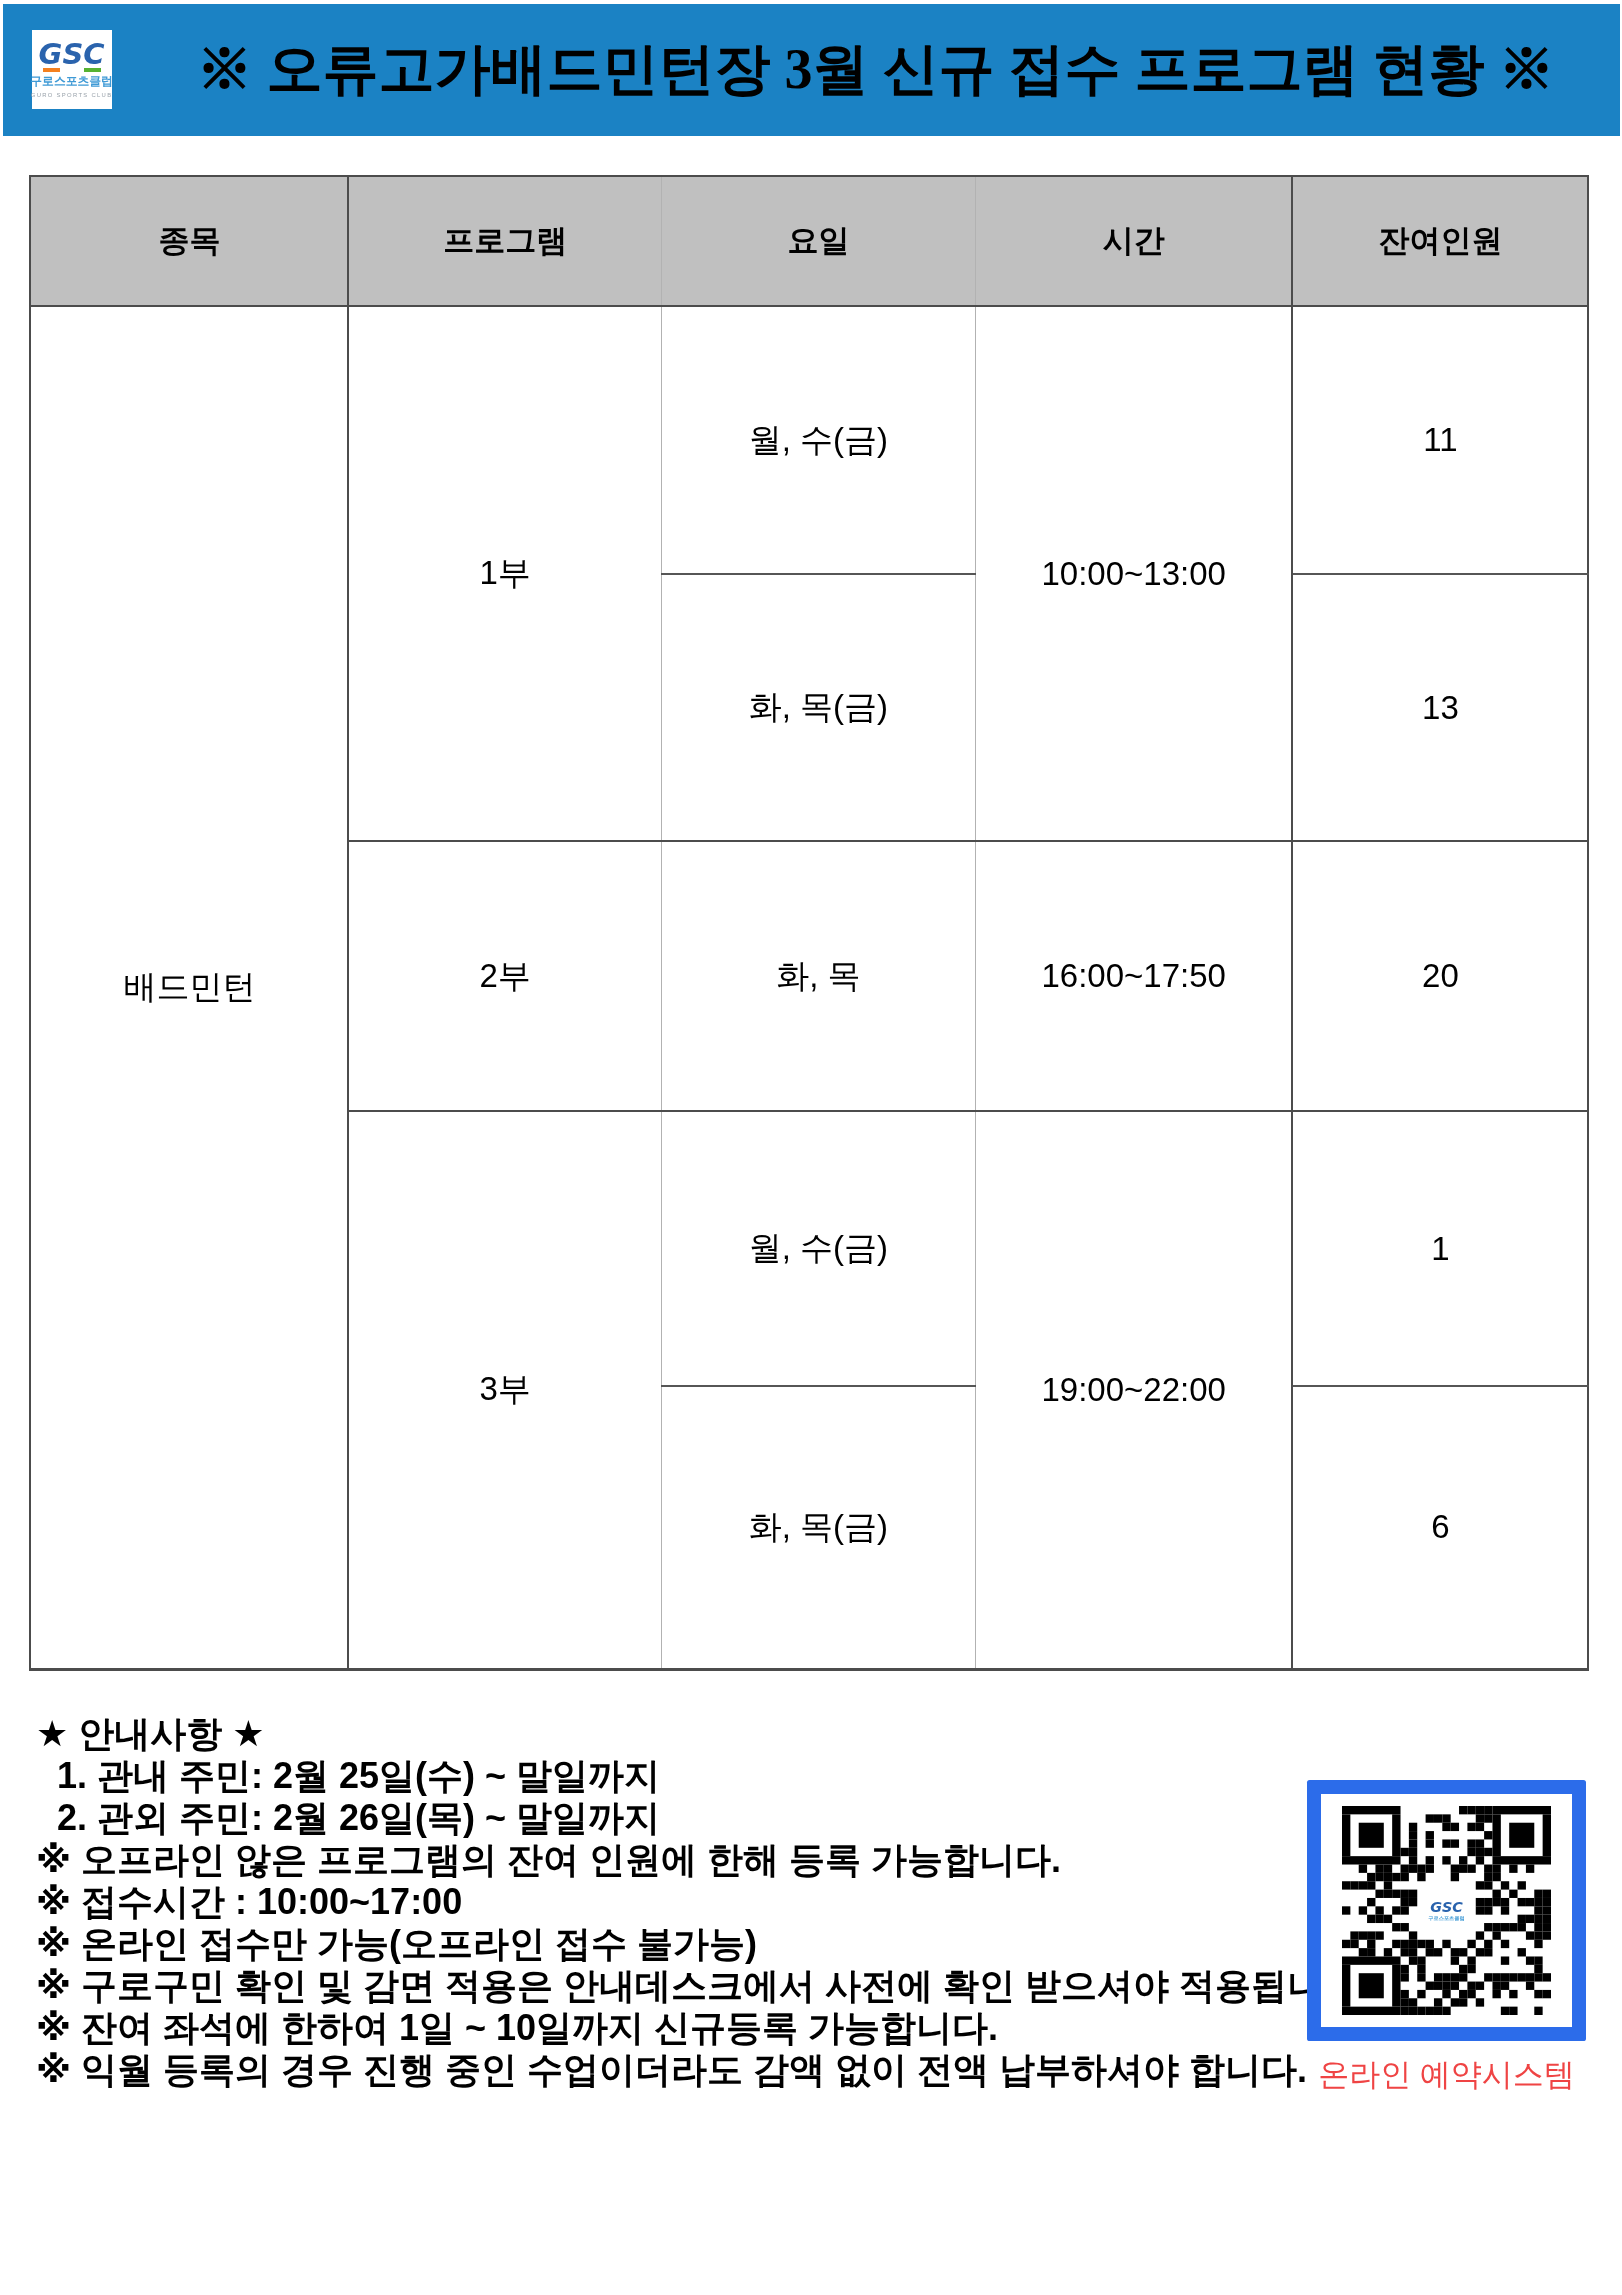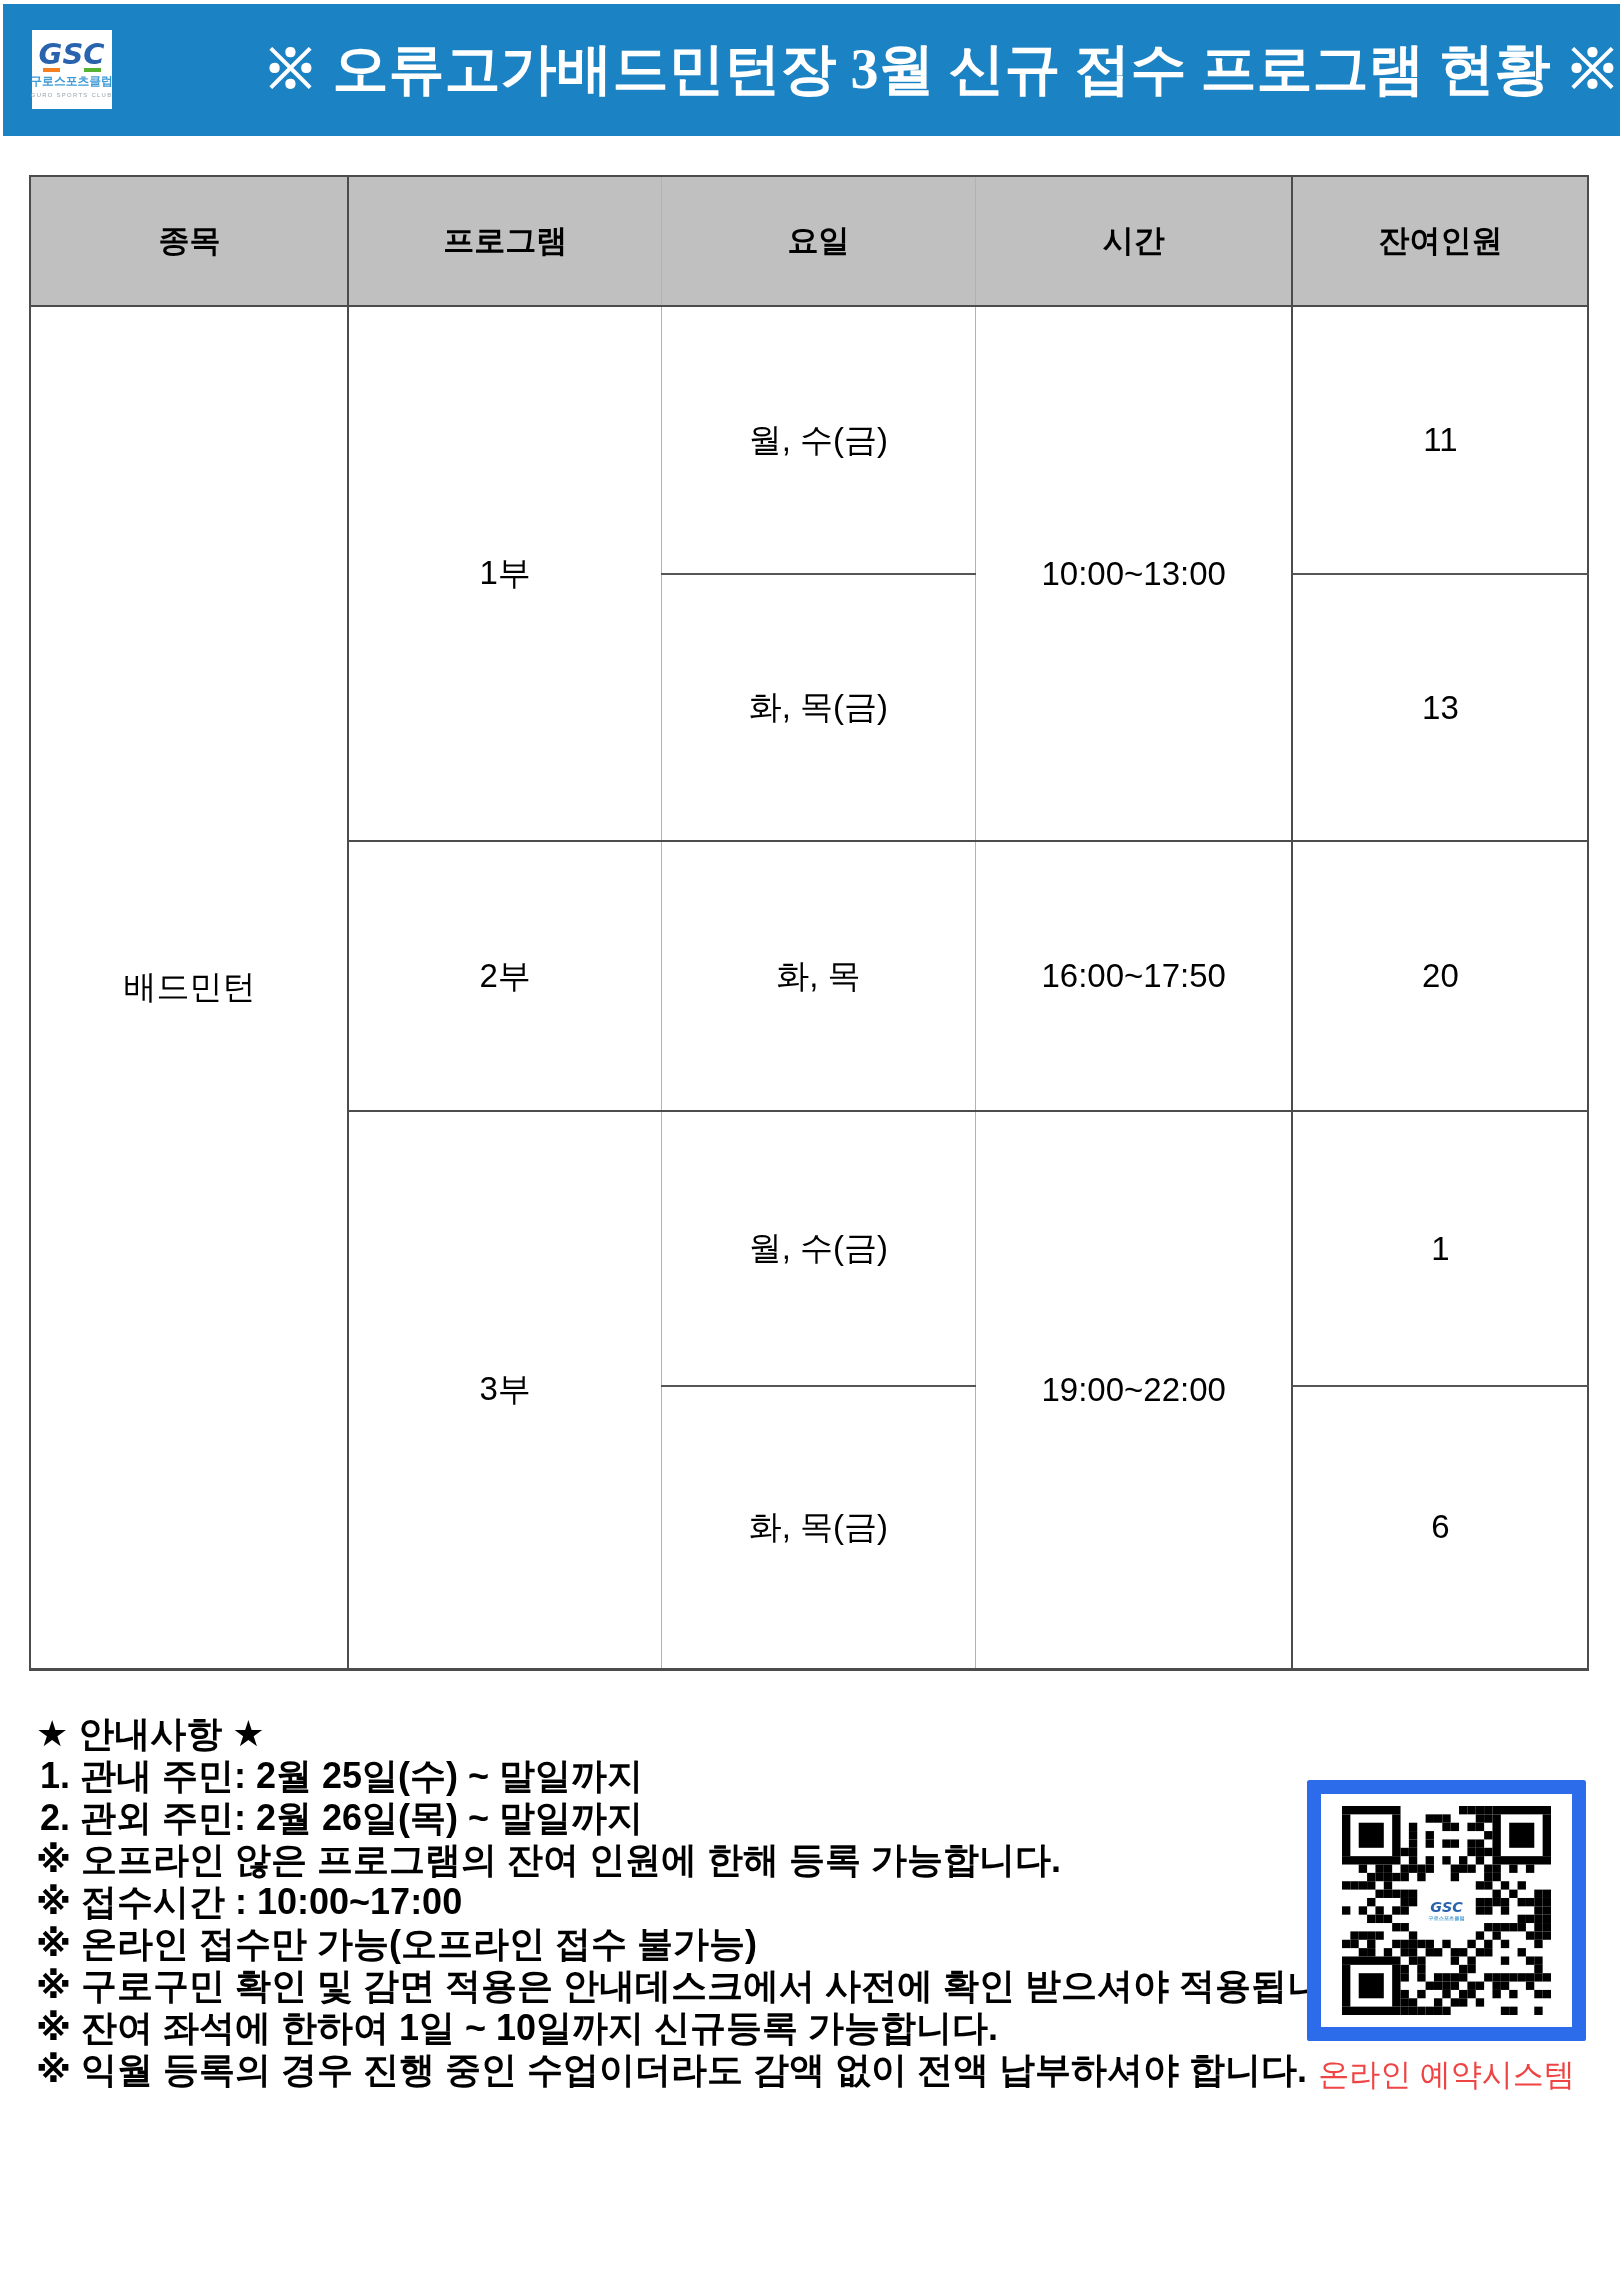--- a/index.html
+++ b/index.html
@@ -24,21 +24,21 @@
   .logo-box{position:absolute;left:29px;top:26px;width:80px;height:79px;background:#fff;
             display:flex;flex-direction:column;align-items:center;justify-content:center;gap:2px;}
   .logo-gsc{font-family:"DejaVu Sans",sans-serif;font-weight:700;font-style:italic;
             font-size:29px;line-height:26px;color:var(--logo-blue);letter-spacing:0px;}
   .logo-underline{display:flex;justify-content:space-between;width:58px;margin-top:-1.3px;}
   .chip{height:3.9px;width:17px;}
   .chip.orange{background:var(--logo-orange);}
   .chip.green{background:var(--logo-green);}
   .logo-kr{font-size:11.8px;font-weight:700;color:var(--logo-lightblue);letter-spacing:0px;white-space:nowrap;}
   .logo-en{font-size:5.9px;color:var(--logo-gray);letter-spacing:1.3px;white-space:nowrap;}
-  .title{flex:1;margin-left:128px;text-align:right;color:#ffffff;white-space:nowrap;
+  .title{flex:1;margin-left:128px;text-align:center;color:#000000;white-space:nowrap;
          font-family:"Liberation Serif","DejaVu Serif",serif;font-weight:700;font-size:56px;}
 
   
   table.program-table{position:absolute;left:29.4px;top:175px;width:1559px;
         border-collapse:collapse;table-layout:fixed;
         border:2px solid var(--border-dark);border-bottom:3.3px solid var(--border-dark);}
   .program-table th,.program-table td{border:1.3px solid var(--border-light);
         text-align:center;vertical-align:middle;padding:1px;}
   .program-table thead tr{height:130px;}
   .program-table thead th{background:var(--head-gray);font-size:31px;font-weight:700;
@@ -46,21 +46,21 @@
   .program-table td{font-size:33px;font-weight:400;margin-top:20px;}
   tr.r1{height:268px;} tr.r2{height:267px;} tr.r3{height:270px;}
   tr.r4{height:275px;} tr.r5{height:283px;}
   .dark-r{border-right:2px solid var(--border-dark) !important;}
   tr.r3 td,tr.r4 td{border-top:2px solid var(--border-dark);}
   tr.r2 td,tr.r5 td{border-top:2px solid #565656;}
 
   
   .notices{position:absolute;left:36px;top:1713px;font-size:36px;font-weight:700;
            line-height:42px;color:#000;white-space:nowrap;}
-  .notice-line.indent{margin-left:4px;}
+  .notice-line.indent{margin-left:21px;}
 
   
   .qr-block{position:absolute;left:1307px;top:1780px;width:279px;margin:0;}
   .qr-frame{width:279px;height:261px;background:var(--qr-blue);box-sizing:border-box;
             padding:13.7px;border-radius:2.6px;}
   .qr-white{width:100%;height:100%;background:#fff;display:flex;align-items:center;
             justify-content:center;position:relative;}
   .qr-center-logo{position:absolute;left:50%;top:50%;transform:translate(-50%,-50%);
             width:51px;height:41px;background:#fff;display:flex;flex-direction:column;
             align-items:center;justify-content:center;}

